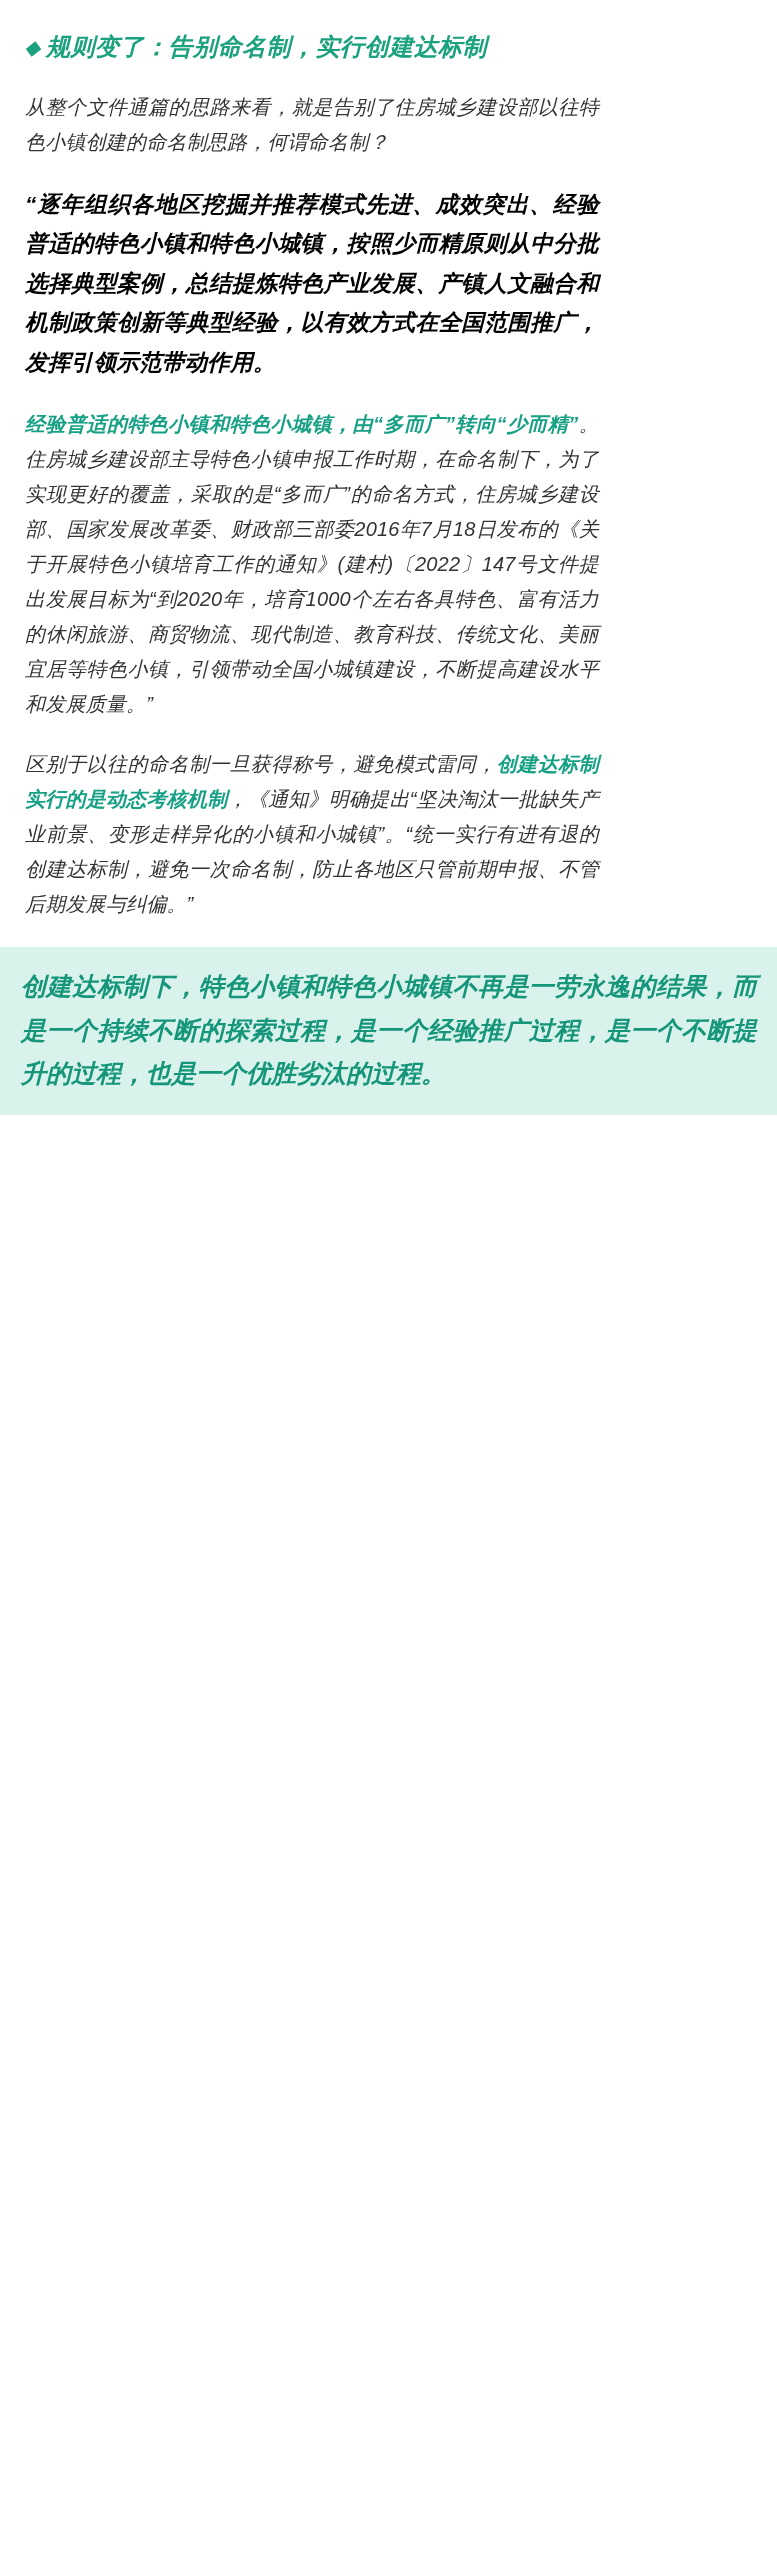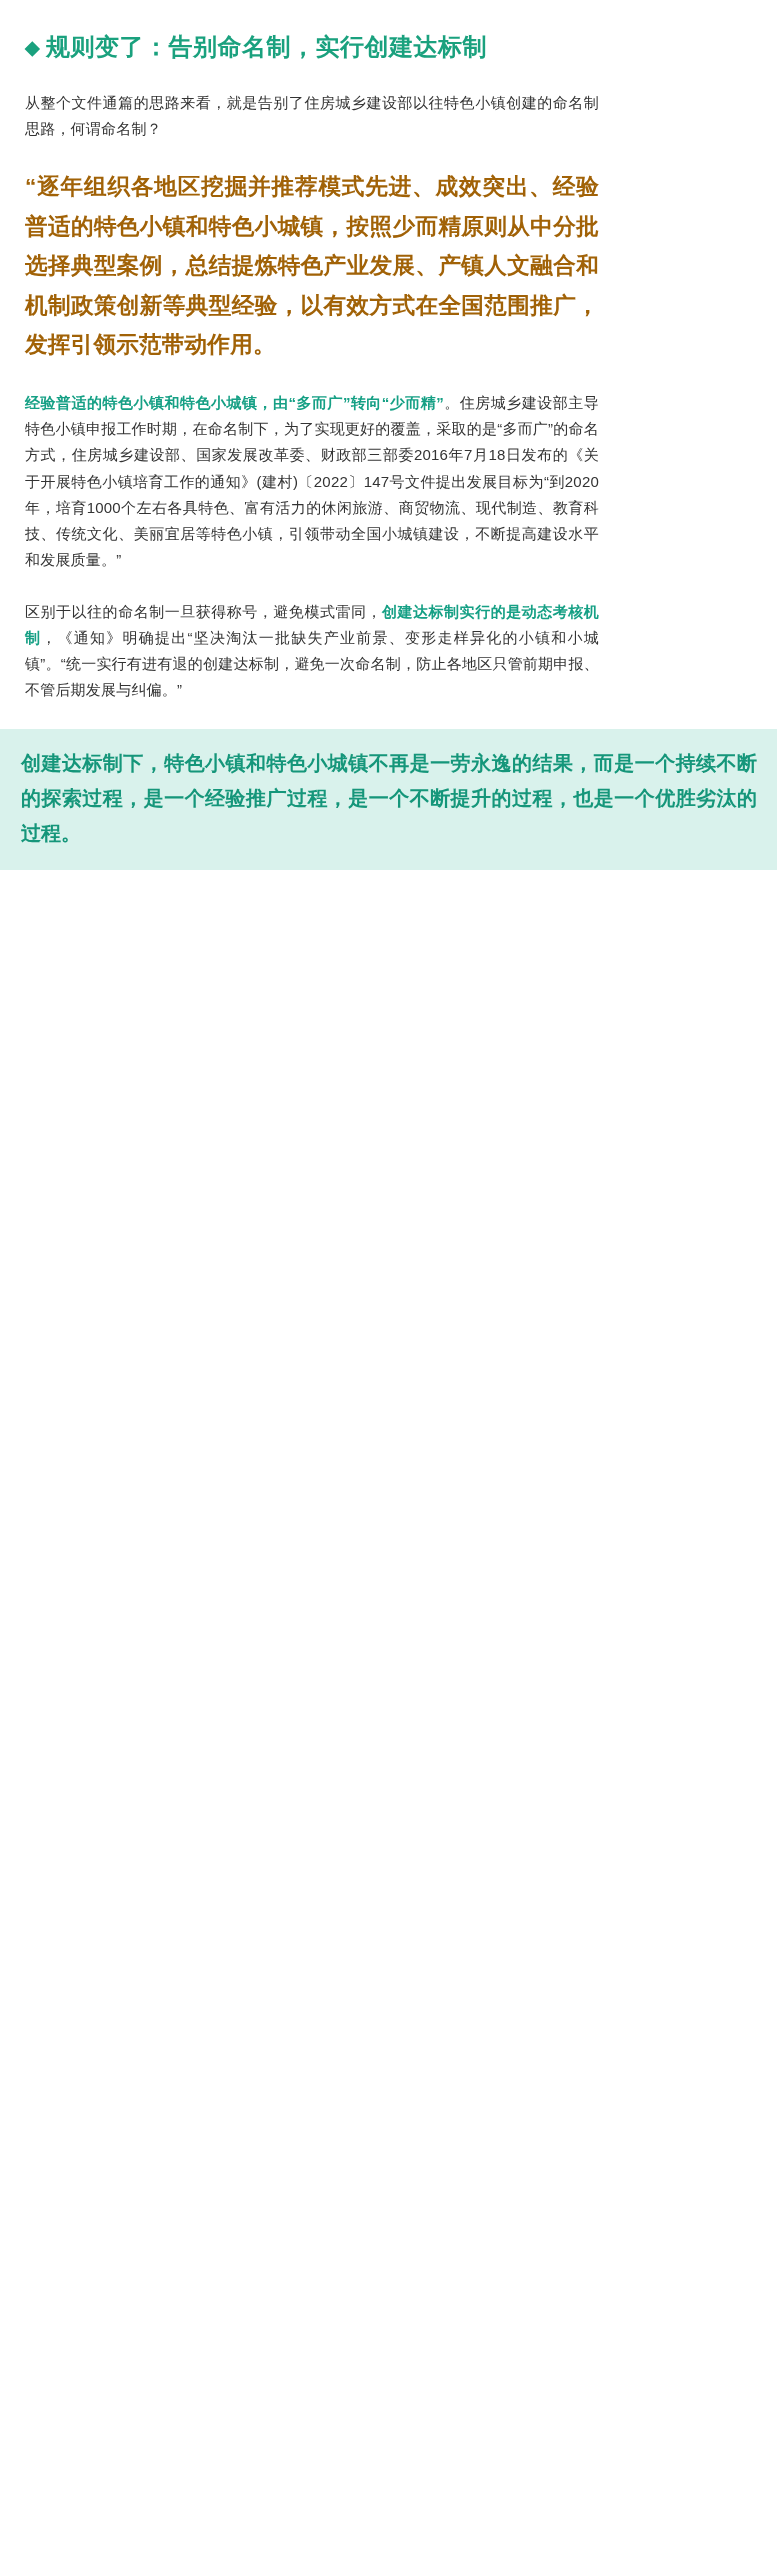--- a/index.html
+++ b/index.html
@@ -9,60 +9,61 @@
   }
   body {
     width: 778px;
     font-family: "Liberation Sans", sans-serif;
     color: #333333;
   }
   .page {
     width: 624px;
     box-sizing: border-box;
     padding: 23px 25px 9.6px 25px;
+    font-style: italic;
   }
   .heading {
     font-size: 24px;
     font-weight: bold;
     color: #1aa17e;
     line-height: 1.5;
     margin: 5.8px 0 25px 0;
     letter-spacing: 0.5px;
   }
   .heading .bullet {
     display: inline-block;
     margin-right: 5.8px;
     font-size: 19px;
     vertical-align: middle;
     color: #1aa17e;
   }
   p {
-    font-size: 15px;
+    font-size: 20px;
     line-height: 1.75;
     margin: 0 0 25px 0;
     text-align: justify;
     letter-spacing: 0.2px;
   }
   .teal {
     color: #16a085;
     font-weight: bold;
   }
   .quote-block {
-    color: #a16207;
+    color: #000000;
     font-weight: bold;
     font-size: 22.6px;
     line-height: 1.75;
     margin: 0 0 25px 0;
     text-align: justify;
   }
   .banner {
     background: #d9f2ec;
     color: #15967a;
     font-weight: bold;
-    font-size: 20px;
+    font-size: 25px;
     line-height: 1.75;
     padding: 17.3px 21px 19px 21px;
     margin: 3.8px -25px 0 -25px;
     text-align: justify;
     box-sizing: border-box;
     width: 778px;
   }
 </style>
 </head>
 <body>

